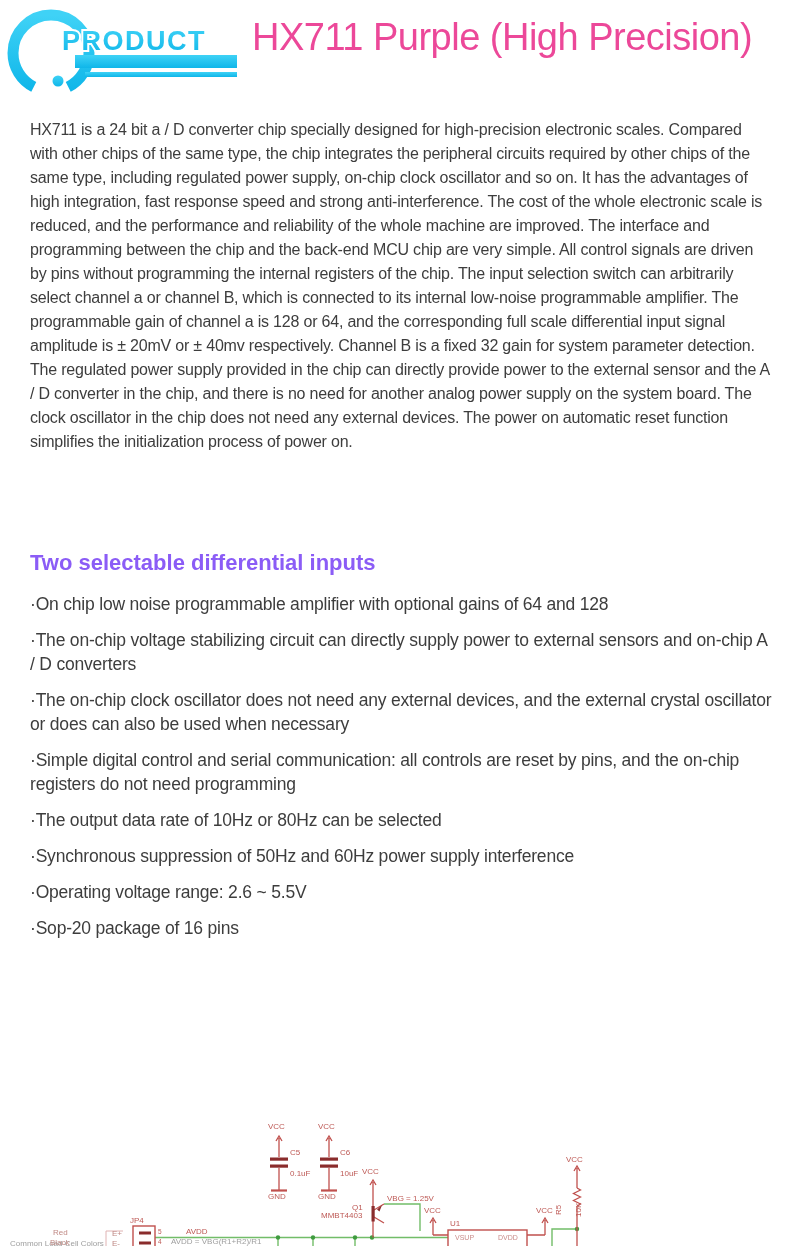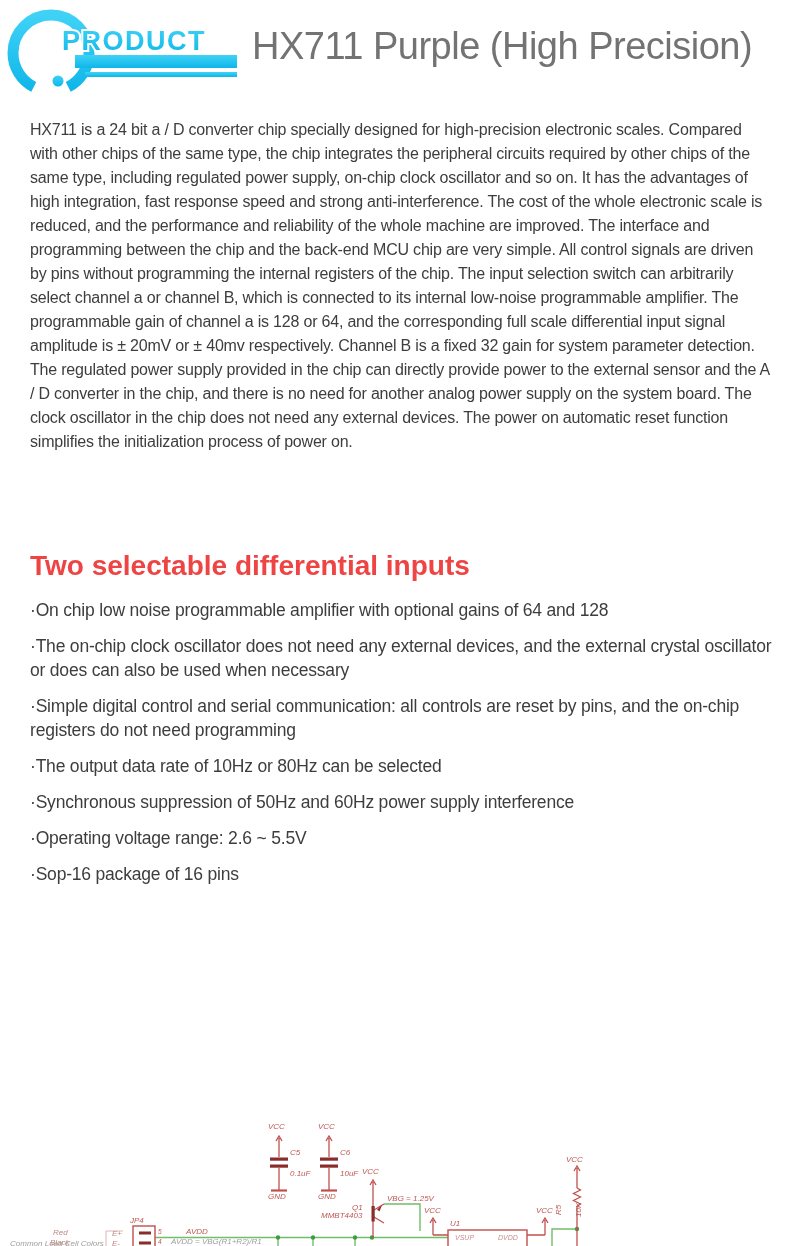--- a/index.html
+++ b/index.html
@@ -1,33 +1,33 @@
 <!DOCTYPE html>
 <html><head>
 <meta charset="utf-8">
 <style>
   html,body{margin:0;padding:0;background:#ffffff;}
   #page{position:relative;width:800px;height:1246px;background:#ffffff;overflow:hidden;
         font-family:"Liberation Sans",sans-serif;}
 
   
   #logo{position:absolute;left:6px;top:5px;width:245px;height:100px;}
-  #page-title{position:absolute;left:252px;top:25px;font-size:38px;font-weight:400;
-              letter-spacing:-0.5px;color:#737373;white-space:nowrap;}
+  #page-title{position:absolute;left:252px;top:16px;font-size:38px;font-weight:400;
+              letter-spacing:-0.5px;color:#ec4899;white-space:nowrap;}
 
   
   #content{position:absolute;left:30px;top:112px;width:742px;color:#3d3d3d;}
   #intro{font-size:16px;line-height:24px;letter-spacing:-0.2px;height:404px;
          overflow:hidden;margin:6px 0 0 0;}
-  #features-heading{margin:28px 0 0 0;font-size:28px;font-weight:700;color:#ef4444;}
+  #features-heading{margin:28px 0 0 0;font-size:22px;font-weight:700;color:#8b5cf6;}
   #bullets{margin-top:16px;}
   #bullets p{margin:0 0 12px 0;font-size:17.5px;line-height:24px;letter-spacing:-0.2px;}
 
   
-  #schematic{position:absolute;left:0;top:1085px;width:800px;height:161px;overflow:hidden;font-style:italic;}
+  #schematic{position:absolute;left:0;top:1085px;width:800px;height:161px;overflow:hidden;}
   #schematic svg{position:absolute;left:0;top:0;}
   .sch-label{position:absolute;font-size:8px;line-height:1;color:#bd5854;white-space:nowrap;}
   .sch-annot{color:#9e9e9e;margin-top:25px;}
   .sch-dim{color:#c08a85;}
   .sch-pin{font-size:7px;color:#c98c8a;}
   .sch-tiny{font-size:6.5px;}
   .sch-rot{transform:rotate(-90deg);transform-origin:left bottom;}
 </style>
 </head>
 <body>
@@ -52,26 +52,27 @@
 
   <div id="page-title">HX711 Purple (High Precision)</div>
 
   <div id="content">
     <p id="intro">HX711 is a 24 bit a / D converter chip specially designed for high-precision electronic scales. Compared with other chips of the same type, the chip integrates the peripheral circuits required by other chips of the same type, including regulated power supply, on-chip clock oscillator and so on. It has the advantages of high integration, fast response speed and strong anti-interference. The cost of the whole electronic scale is reduced, and the performance and reliability of the whole machine are improved. The interface and programming between the chip and the back-end MCU chip are very simple. All control signals are driven by pins without programming the internal registers of the chip. The input selection switch can arbitrarily select channel a or channel B, which is connected to its internal low-noise programmable amplifier. The programmable gain of channel a is 128 or 64, and the corresponding full scale differential input signal amplitude is ± 20mV or ± 40mv respectively. Channel B is a fixed 32 gain for system parameter detection. The regulated power supply provided in the chip can directly provide power to the external sensor and the A / D converter in the chip, and there is no need for another analog power supply on the system board. The clock oscillator in the chip does not need any external devices. The power on automatic reset function simplifies the initialization process of power on.</p>
 
     <h2 id="features-heading">Two selectable differential inputs</h2>
 
     <div id="bullets">
       <p>·On chip low noise programmable amplifier with optional gains of 64 and 128</p>
+      <p>·The on-chip voltage stabilizing circuit can directly supply power to external sensors and on-chip A / D converters</p>
       <p>·The on-chip clock oscillator does not need any external devices, and the external crystal oscillator or does can also be used when necessary</p>
       <p>·Simple digital control and serial communication: all controls are reset by pins, and the on-chip registers do not need programming</p>
       <p>·The output data rate of 10Hz or 80Hz can be selected</p>
       <p>·Synchronous suppression of 50Hz and 60Hz power supply interference</p>
       <p>·Operating voltage range: 2.6 ~ 5.5V</p>
-      <p>·Sop-16 package of 16 pins</p>
+      <p>·Sop-20 package of 16 pins</p>
     </div>
   </div>
 
   <div id="schematic">
     <svg width="800" height="161" viewBox="0 0 800 161">
 
       <g stroke="#72bd68" stroke-width="1.4" fill="none">
         <path d="M155,152.5 H448"></path>
         <path d="M278,152.5 V161"></path>
         <path d="M313,152.5 V161"></path>

